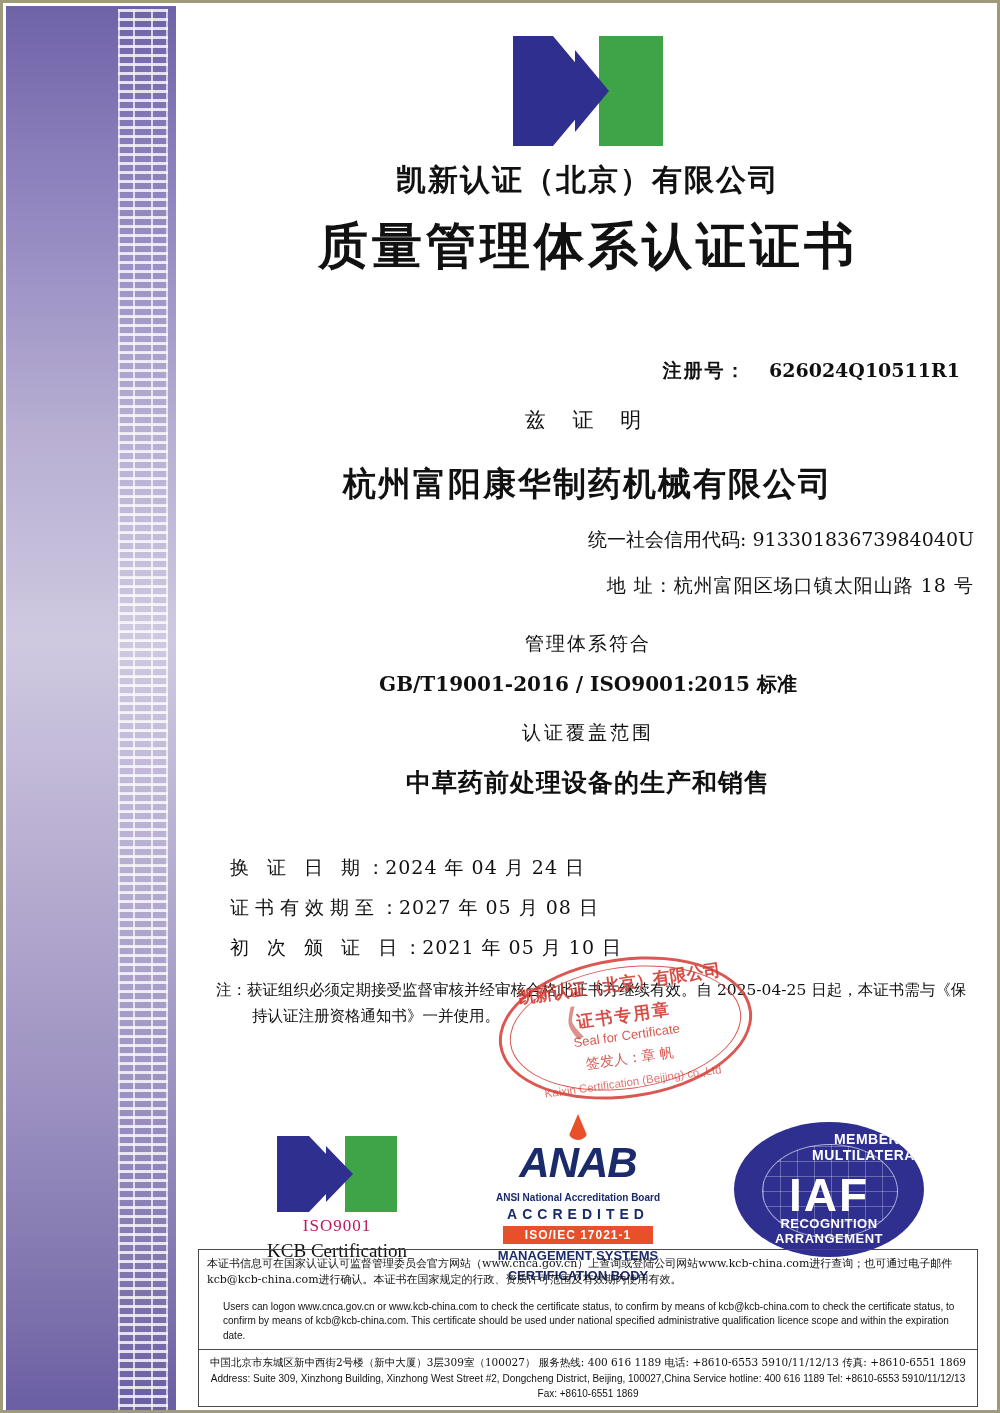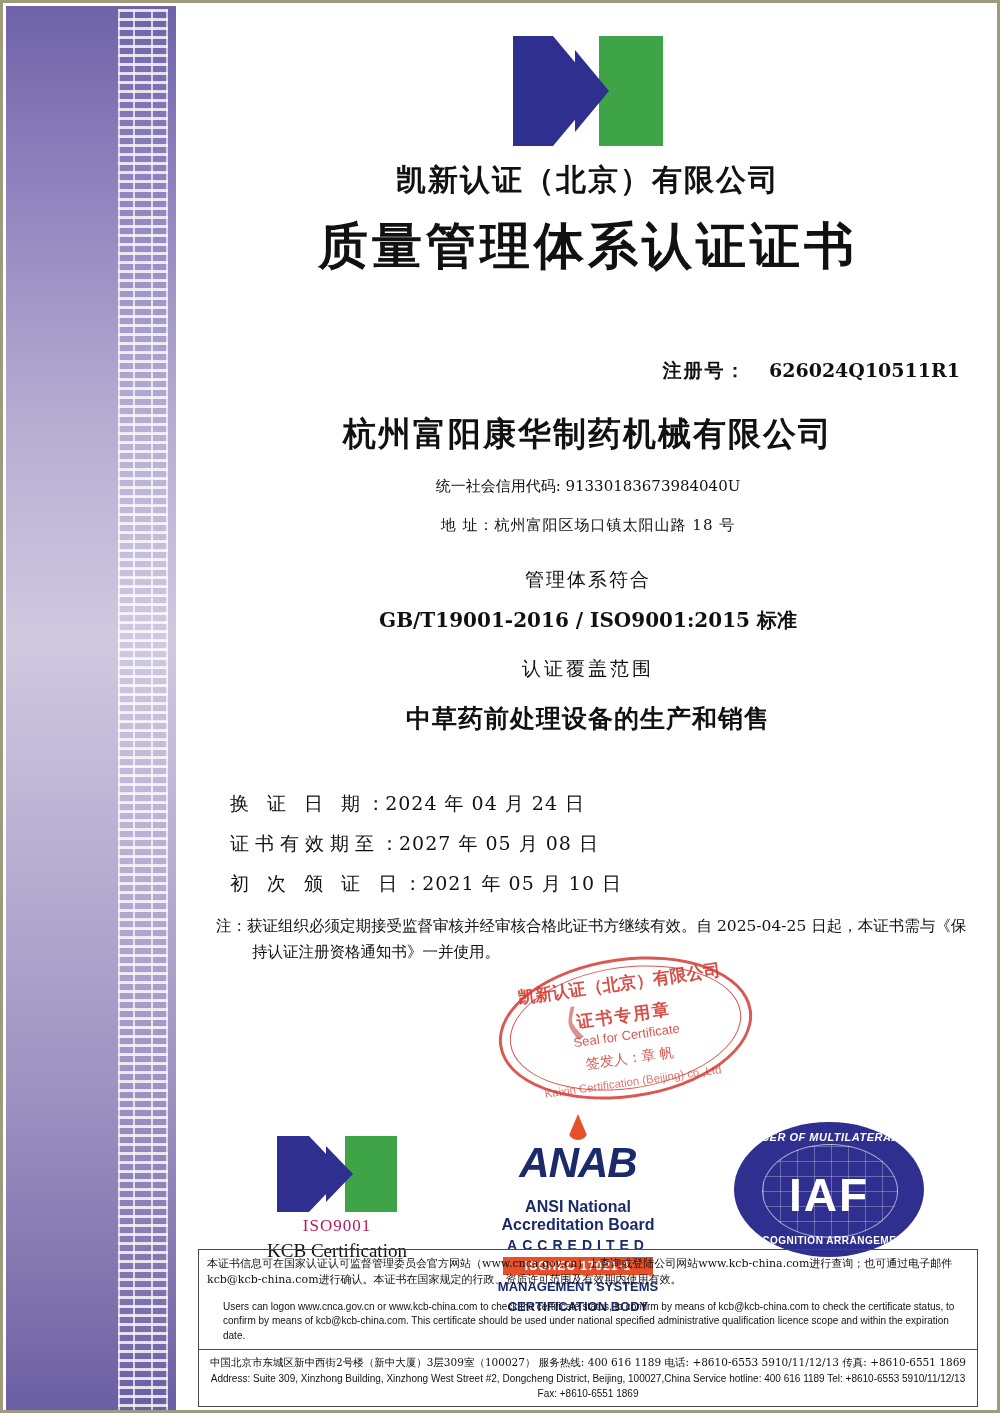--- a/index.html
+++ b/index.html
@@ -148,22 +148,22 @@
     text-align: center;
     font-size: 33px;
     font-weight: bold;
     letter-spacing: 2px;
     color: #111;
     font-family: "DejaVu Serif", serif;
   }
 
   .line-center {
     margin-top: 20px;
-    text-align: center;
-    font-size: 15px;
+    text-align: right;
+    font-size: 19px;
     color: #111;
     font-family: "DejaVu Serif", serif;
   }
   .line-center.spaced { letter-spacing: 1px; }
 
   .conform {
     margin-top: 32px;
     text-align: center;
     font-size: 19px;
     letter-spacing: 2px;
@@ -353,24 +353,24 @@
     font-size: 42px;
     font-weight: bold;
     letter-spacing: -1px;
     color: #1b2a6b;
     line-height: 1;
     margin-top: 2px;
     font-family: "Liberation Sans", sans-serif;
     font-style: italic;
   }
   .anab-sub {
-    font-size: 16px;
+    font-size: 10px;
     font-weight: bold;
     color: #1b2a6b;
-    margin-top: 14px;
+    margin-top: 8px;
     font-family: "Liberation Sans", sans-serif;
   }
   .anab-acc {
     font-size: 14px;
     font-weight: bold;
     letter-spacing: 5px;
     color: #1b2a6b;
     margin-top: 3px;
     font-family: "Liberation Sans", sans-serif;
   }
@@ -410,41 +410,40 @@
     width: 134px; height: 92px;
     border-radius: 50%;
     border: 1.5px solid rgba(255,255,255,.55);
     background:
       repeating-linear-gradient(90deg, rgba(255,255,255,.28) 0 1px, rgba(0,0,0,0) 1px 17px),
       repeating-linear-gradient(0deg, rgba(255,255,255,.28) 0 1px, rgba(0,0,0,0) 1px 15px);
   }
   .iaf-top {
     position: absolute;
     top: 9px; left: 0; width: 100%;
-    text-align: left;
-    font-size: 11px;
+    text-align: right;
+    font-size: 14px;
     font-weight: bold;
     letter-spacing: .5px;
     font-family: "Liberation Sans", sans-serif;
-    font-style: italic;
   }
   .iaf-main {
     position: absolute;
     top: 46px; left: 0; width: 100%;
     text-align: center;
     font-size: 46px;
     font-weight: bold;
     letter-spacing: 2px;
     font-family: "Liberation Sans", sans-serif;
   }
   .iaf-bot {
     position: absolute;
     bottom: 11px; left: 0; width: 100%;
     text-align: center;
-    font-size: 10px;
+    font-size: 13px;
     font-weight: bold;
     letter-spacing: .5px;
     font-family: "Liberation Sans", sans-serif;
   }
 
   
   .footer {
     position: absolute;
     left: 22px;
     right: 22px;
@@ -496,20 +495,21 @@
     </div>
 
     <div class="company-cn">凯新认证（北京）有限公司</div>
     <div class="cert-title">质量管理体系认证证书</div>
 
     <div class="reg-row">
       <span class="label">注册号：</span>
       <span class="value">626024Q10511R1</span>
     </div>
 
+    <div class="hereby">兹 证 明</div>
 
     <div class="org-name">杭州富阳康华制药机械有限公司</div>
 
     <div class="line-center">统一社会信用代码: 91330183673984040U</div>
     <div class="line-center spaced">地 址：杭州富阳区场口镇太阳山路 18 号</div>
 
     <div class="conform">管理体系符合</div>
     <div class="standard">GB/T19001-2016 / ISO9001:2015 标准</div>
 
     <div class="scope-label">认证覆盖范围</div>

